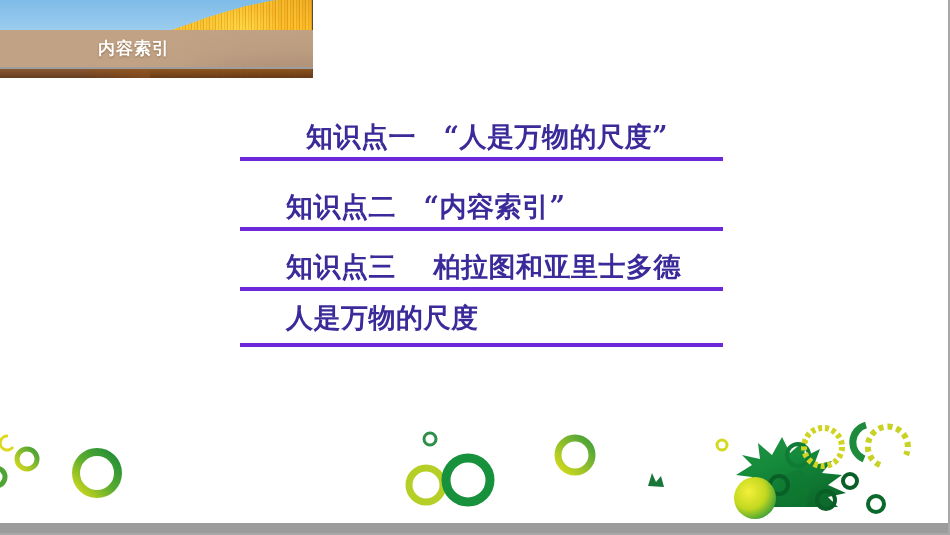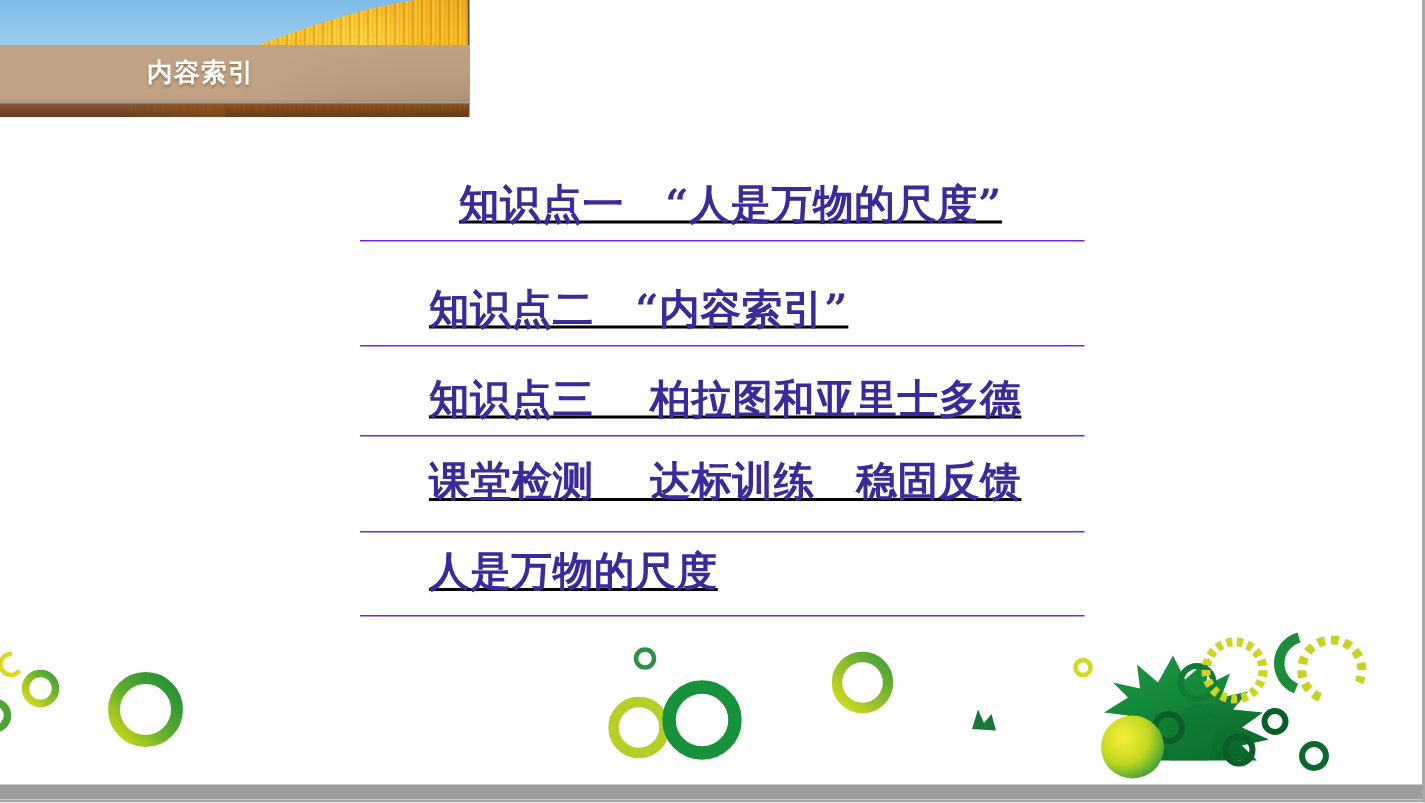--- a/index.html
+++ b/index.html
@@ -129,24 +129,23 @@
 
   
   .toc {
     position: absolute;
     left: 240px;
     top: 112px;
     width: 483px;
   }
   .toc-item {
     position: relative;
-    border-bottom: 1px solid #6d28d9;
+    border-bottom: 4px solid #6d28d9;
     box-sizing: border-box;
     cursor: pointer;
-    text-decoration: underline;
   }
   .toc-label {
     color: #3a2a9a;
     font-family: "DejaVu Serif", "Liberation Serif", serif;
     font-weight: bold;
     font-size: 27px;
     line-height: 41px;
     letter-spacing: 0.5px;
     white-space: pre-wrap;
     display: block;
@@ -204,23 +203,20 @@
 
   <div class="toc">
     <div class="toc-item i0">
       <span class="toc-label">知识点一　“人是万物的尺度”</span>
     </div>
     <div class="toc-item i1">
       <span class="toc-label">知识点二　“内容索引”</span>
     </div>
     <div class="toc-item i2">
       <span class="toc-label">知识点三　 柏拉图和亚里士多德</span>
-    </div>
-    <div class="toc-item i3">
-      <span class="toc-label">课堂检测　 达标训练　稳固反馈</span>
     </div>
     <div class="toc-item i4">
       <span class="toc-label">人是万物的尺度</span>
     </div>
   </div>
 
   <svg class="deco" viewBox="0 0 950 120">
     <defs>
       <linearGradient id="gGreenYellow" x1="0" y1="1" x2="1" y2="0">
         <stop offset="0%" stop-color="#1f8a35"></stop>

